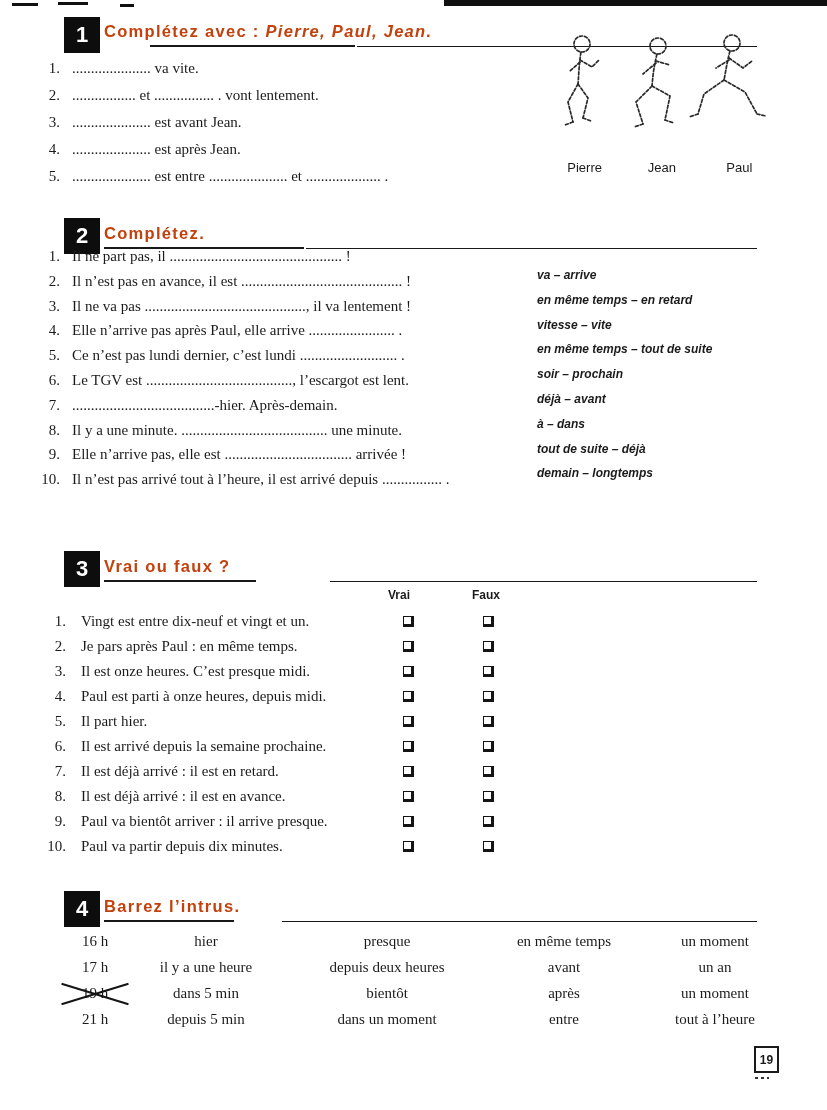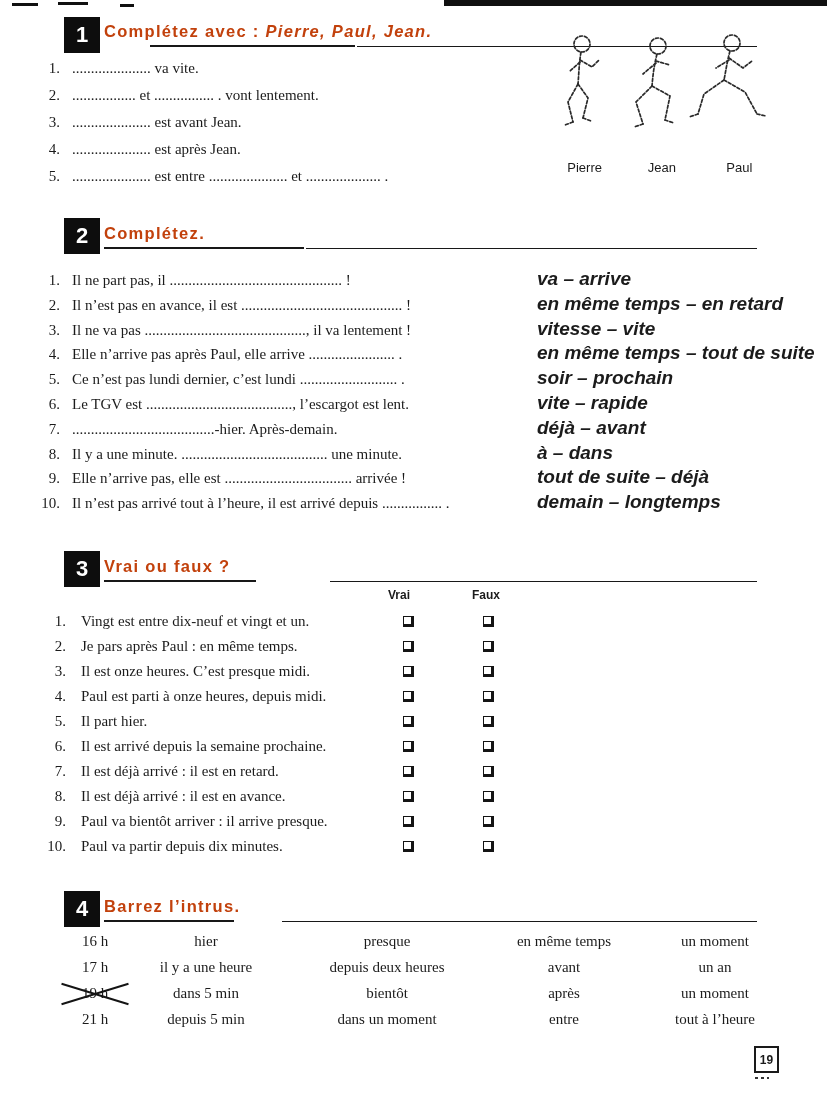--- a/index.html
+++ b/index.html
@@ -31,21 +31,21 @@
   
   .items { position:absolute; margin:0; padding:0; list-style:none; }
   .items li { position:relative; white-space:nowrap; font-size:15px; }
   .num { display:inline-block; min-width:28px; text-align:right; margin-right:12px; }
   .ex1-items li { height:27px; }
   .ex2-items li { height:24.8px; }
   .ex3-items li { height:25px; }
   .ex3-items .num { min-width:34px; margin-right:15px; }
 
   
-  .pairs { position:absolute; font-family:"Liberation Sans", sans-serif; font-weight:bold; font-style:italic; font-size:19px; }
+  .pairs { position:absolute; font-family:"Liberation Sans", sans-serif; font-weight:bold; font-style:italic; font-size:12px; }
   .pairs div { height:24.8px; white-space:nowrap; }
 
   
   .vf-header { position:absolute; font-family:"Liberation Sans", sans-serif; font-weight:bold; font-size:12px; }
   .cb {
     position:absolute; top:3px; width:11px; height:11px; box-sizing:border-box;
     border:1px solid #141414; border-right-width:3px; border-bottom-width:3px; background:#fff;
   }
   .cb.vrai { left:371px; }
   .cb.faux { left:451px; }
@@ -143,40 +143,39 @@
       <span>Jean</span>
       <span>Paul</span>
     </div>
   </figure>
 
   <div class="badge" style="left:64px; top:218px;">2</div>
   <h2 class="ex-title" style="left:104px; top:224px;">Complétez.</h2>
   <div class="rule" style="left:104px; top:247px; width:200px; height:2px;"></div>
   <div class="rule" style="left:306px; top:248px; width:451px; height:1px;"></div>
 
-  <ol class="items ex2-items" style="left:32px; top:272px;">
+  <ol class="items ex2-items" style="left:32px; top:248px;">
     <li><span class="num">1.</span><span>Il ne part pas, il .............................................. !</span></li>
     <li><span class="num">2.</span><span>Il n’est pas en avance, il est ........................................... !</span></li>
     <li><span class="num">3.</span><span>Il ne va pas ..........................................., il va lentement !</span></li>
     <li><span class="num">4.</span><span>Elle n’arrive pas après Paul, elle arrive ....................... .</span></li>
     <li><span class="num">5.</span><span>Ce n’est pas lundi dernier, c’est lundi .......................... .</span></li>
     <li><span class="num">6.</span><span>Le TGV est ......................................., l’escargot est lent.</span></li>
     <li><span class="num">7.</span><span>......................................-hier. Après-demain.</span></li>
     <li><span class="num">8.</span><span>Il y a une minute. ....................................... une minute.</span></li>
     <li><span class="num">9.</span><span>Elle n’arrive pas, elle est .................................. arrivée !</span></li>
     <li><span class="num">10.</span><span>Il n’est pas arrivé tout à l’heure, il est arrivé depuis ................ .</span></li>
   </ol>
 
   <div class="pairs" style="left:537px; top:268px;">
     <div>va – arrive</div>
     <div>en même temps – en retard</div>
     <div>vitesse – vite</div>
     <div>en même temps – tout de suite</div>
     <div>soir – prochain</div>
-    <div>vite – rapide</div>
     <div>déjà – avant</div>
     <div>à – dans</div>
     <div>tout de suite – déjà</div>
     <div>demain – longtemps</div>
   </div>
 
   <div class="badge" style="left:64px; top:551px;">3</div>
   <h2 class="ex-title" style="left:104px; top:557px;">Vrai ou faux ?</h2>
   <div class="rule" style="left:104px; top:580px; width:152px; height:2px;"></div>
   <div class="rule" style="left:330px; top:581px; width:427px; height:1px;"></div>

